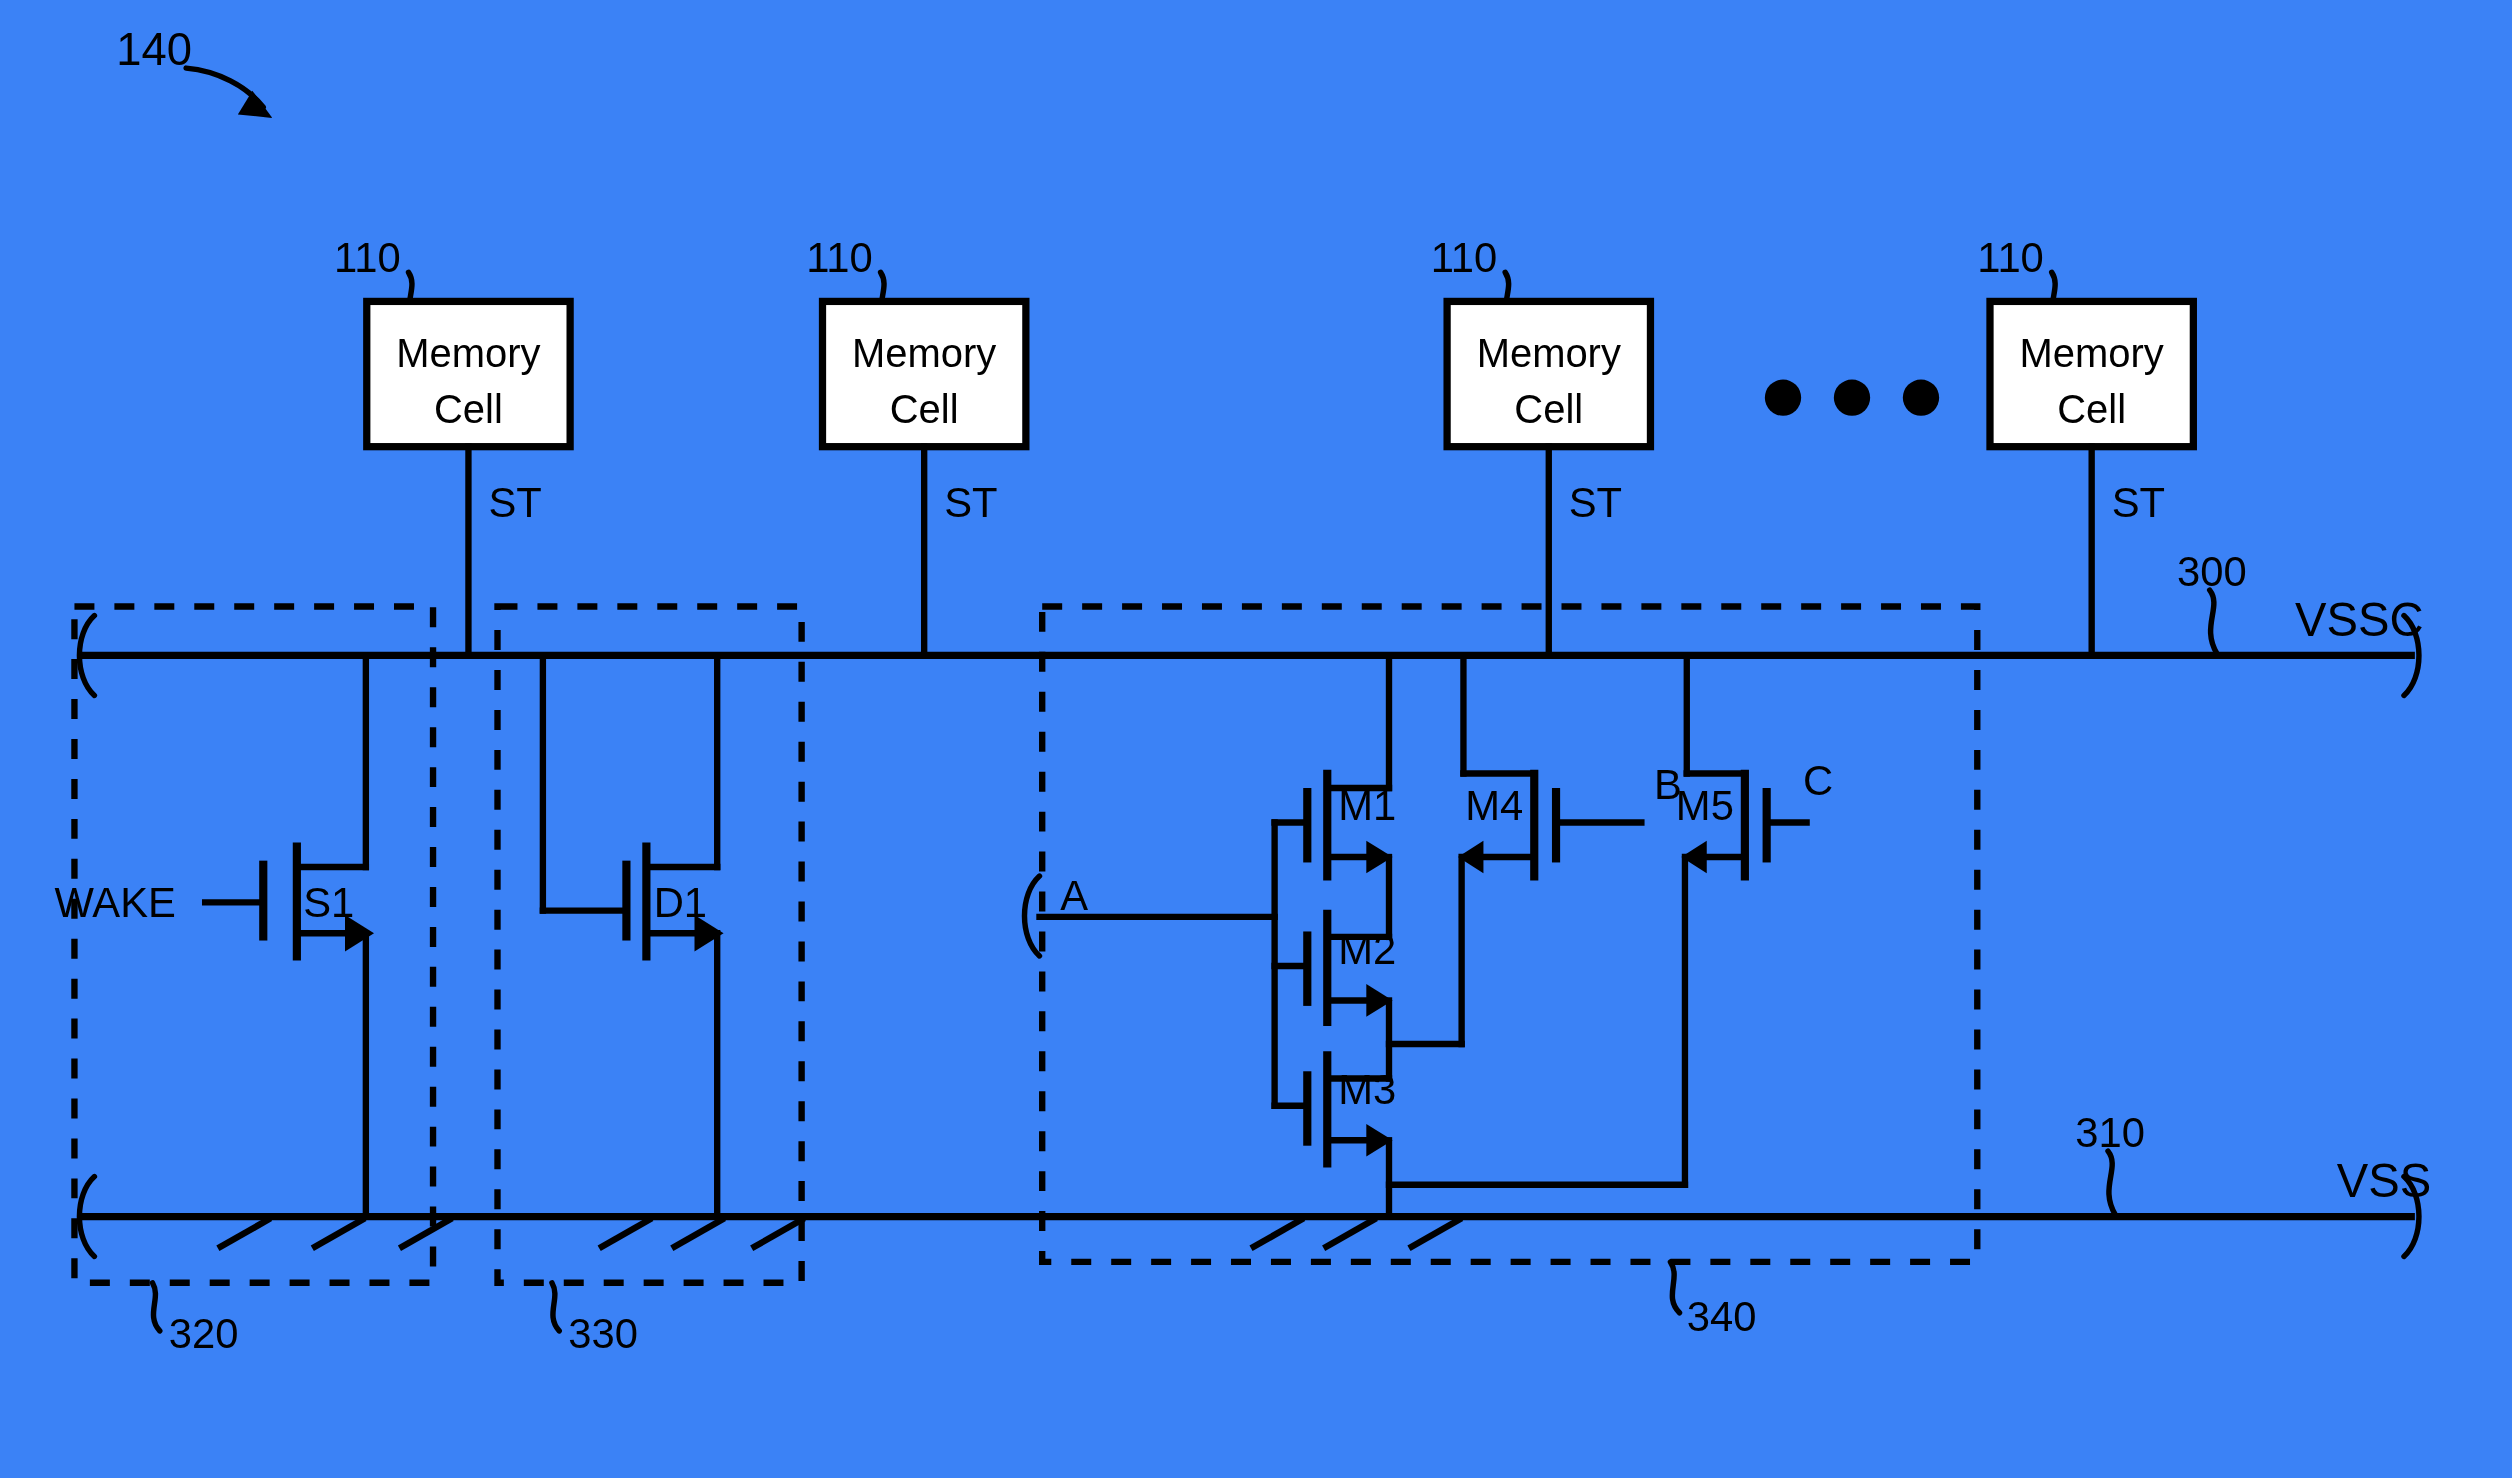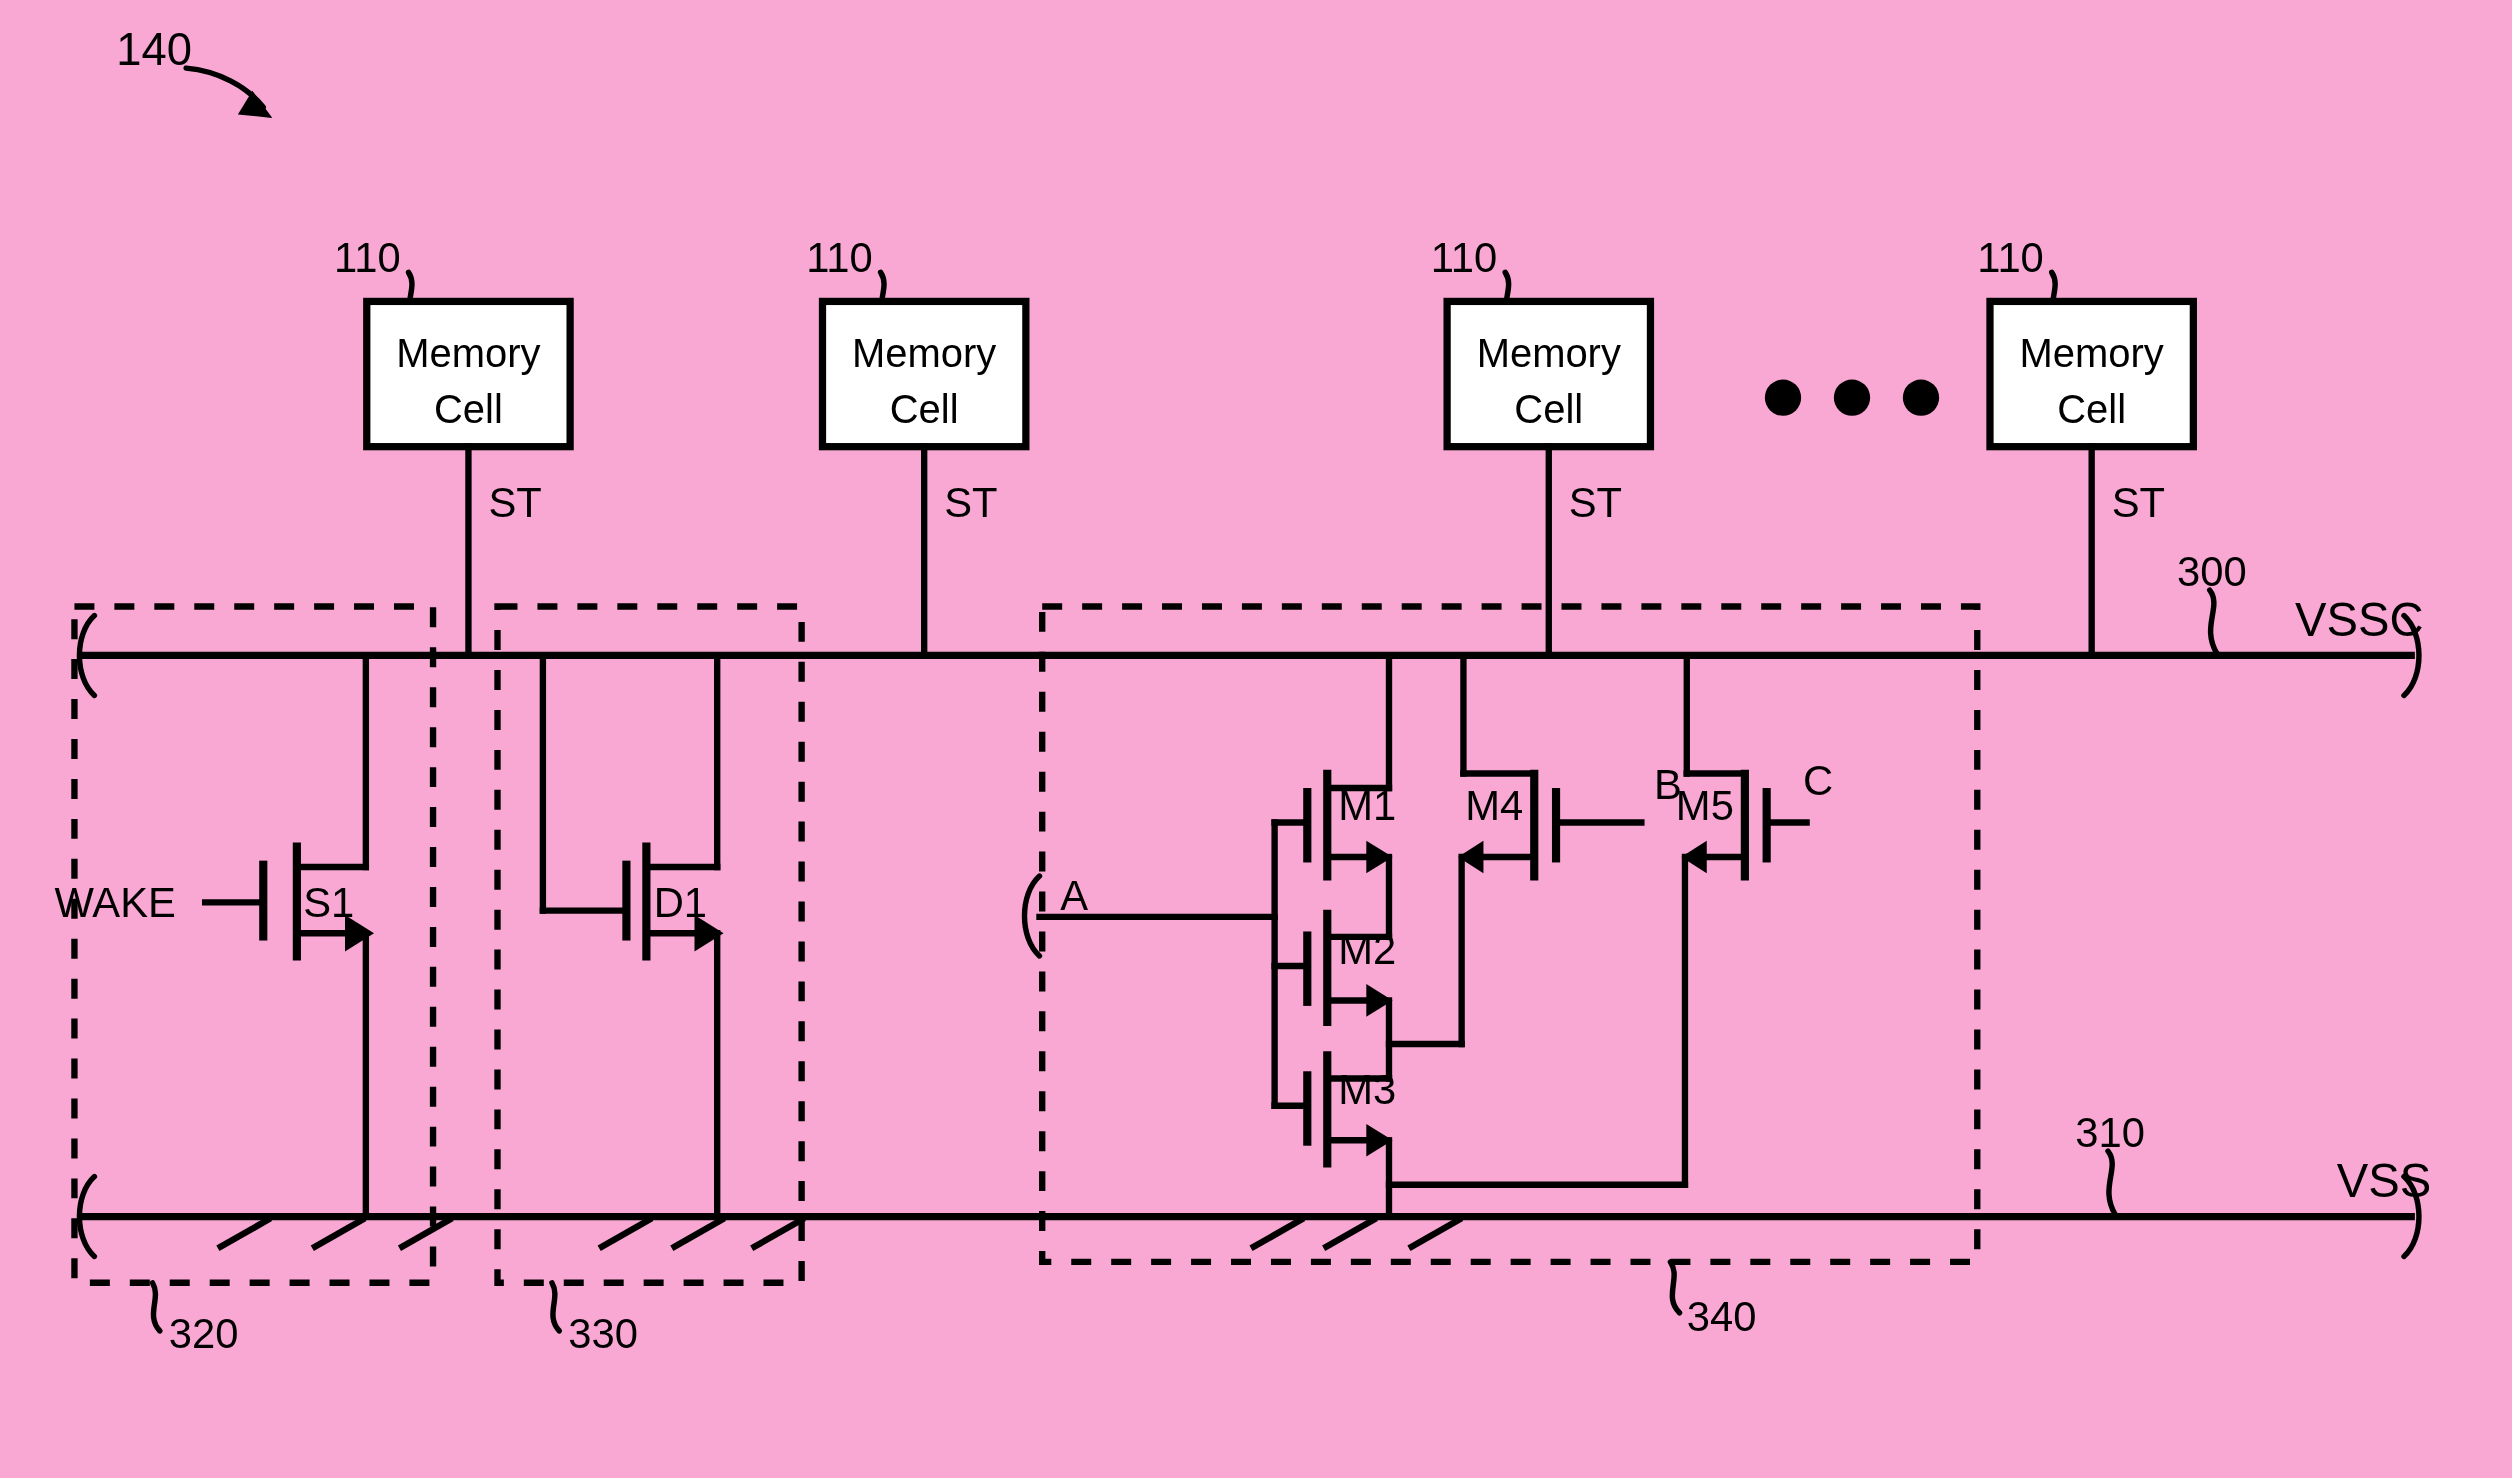--- a/index.html
+++ b/index.html
@@ -10,21 +10,21 @@
   body {
     width: 2512px;
     height: 1478px;
     font-family: "Liberation Sans", sans-serif;
     overflow: hidden;
   }
   #figure-root {
     position: relative;
     width: 2512px;
     height: 1478px;
-    background: #f9a8d4;
+    background: #3b82f6;
   }
   svg#circuit {
     display: block;
     width: 2512px;
     height: 1478px;
   }
   .wire {
     stroke: #000000;
     stroke-width: 7;
     fill: none;

